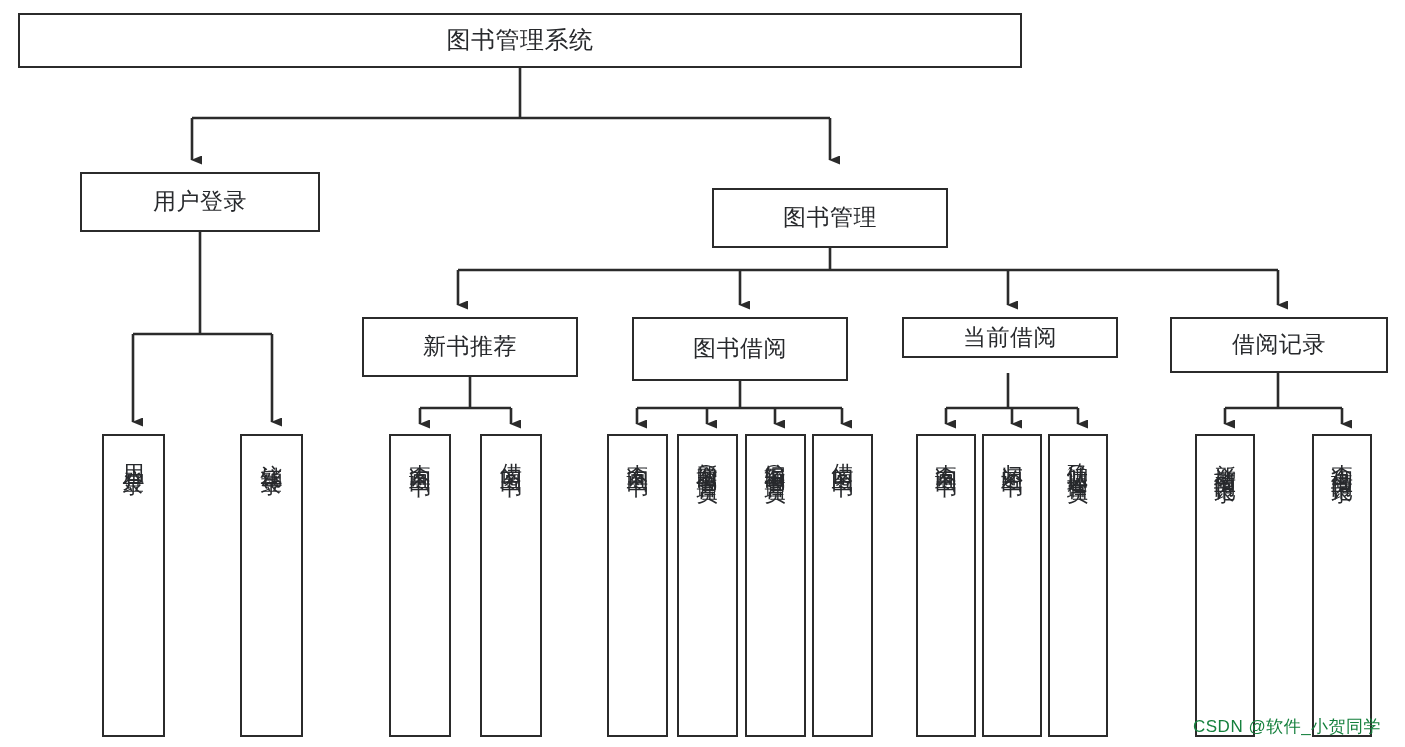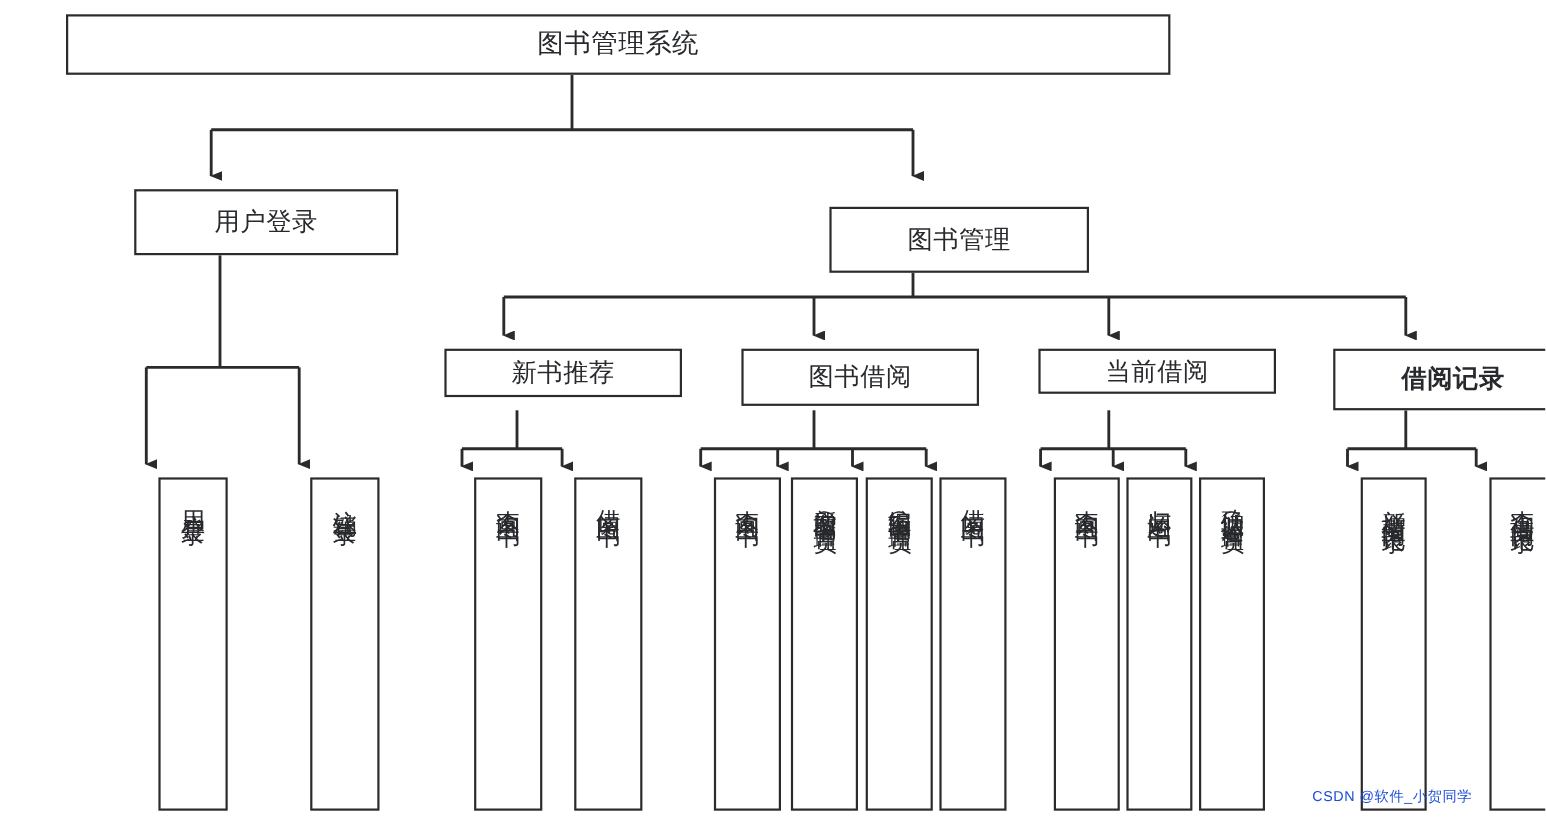--- a/index.html
+++ b/index.html
@@ -28,21 +28,20 @@
   }
   .node {
     position: absolute;
     box-sizing: border-box;
     background: #ffffff;
     border: 2px solid #2b2b2b;
     display: flex;
     align-items: center;
     justify-content: center;
     overflow: hidden;
-    margin-left: 42px;
   }
   .node .label {
     color: #27292c;
     line-height: 1.12;
     text-align: center;
     white-space: nowrap;
   }
   .node.horiz .label {
     font-size: 23px;
     letter-spacing: 0.5px;
@@ -62,22 +61,22 @@
     letter-spacing: 4px;
     line-height: 1;
     white-space: nowrap;
   }
   .node.vert.tall .label {
     font-size: 21px;
     letter-spacing: 3px;
   }
   .watermark {
     position: absolute;
-    font-size: 13px;
-    color: #1d4ed8;
+    font-size: 17px;
+    color: #15803d;
     letter-spacing: 0.5px;
     white-space: nowrap;
     text-align: right;
   }
 </style>
 </head>
 <body>
 
 <div id="canvas">
 
@@ -135,30 +134,30 @@
     <span class="label">图书管理系统</span>
   </div>
 
   <div class="node horiz" style="left:80px; top:172px; width:240px; height:60px;">
     <span class="label">用户登录</span>
   </div>
   <div class="node horiz" style="left:712px; top:188px; width:236px; height:60px;">
     <span class="label">图书管理</span>
   </div>
 
-  <div class="node horiz" style="left:362px; top:317px; width:216px; height:44px;align-items:center;">
+  <div class="node horiz" style="left:362px; top:317px; width:216px; height:60px;align-items:center;">
     <span class="label">新书推荐</span>
   </div>
-  <div class="node horiz" style="left:632px; top:317px; width:216px; height:52px;">
+  <div class="node horiz" style="left:632px; top:317px; width:216px; height:64px;">
     <span class="label">图书借阅</span>
   </div>
   <div class="node horiz" style="left:902px; top:317px; width:216px; height:41px;">
     <span class="label">当前借阅</span>
   </div>
-  <div class="node horiz" style="left:1170px; top:317px; width:218px; height:56px;font-weight:bold;">
+  <div class="node horiz" style="left:1170px; top:317px; width:218px; height:56px;">
     <span class="label">借阅记录</span>
   </div>
 
   <div class="node vert" style="left:102px; top:434px; width:63px; height:303px;">
     <span class="label">用户登录</span>
   </div>
   <div class="node vert" style="left:240px; top:434px; width:63px; height:303px;">
     <span class="label">注销登录</span>
   </div>
 

